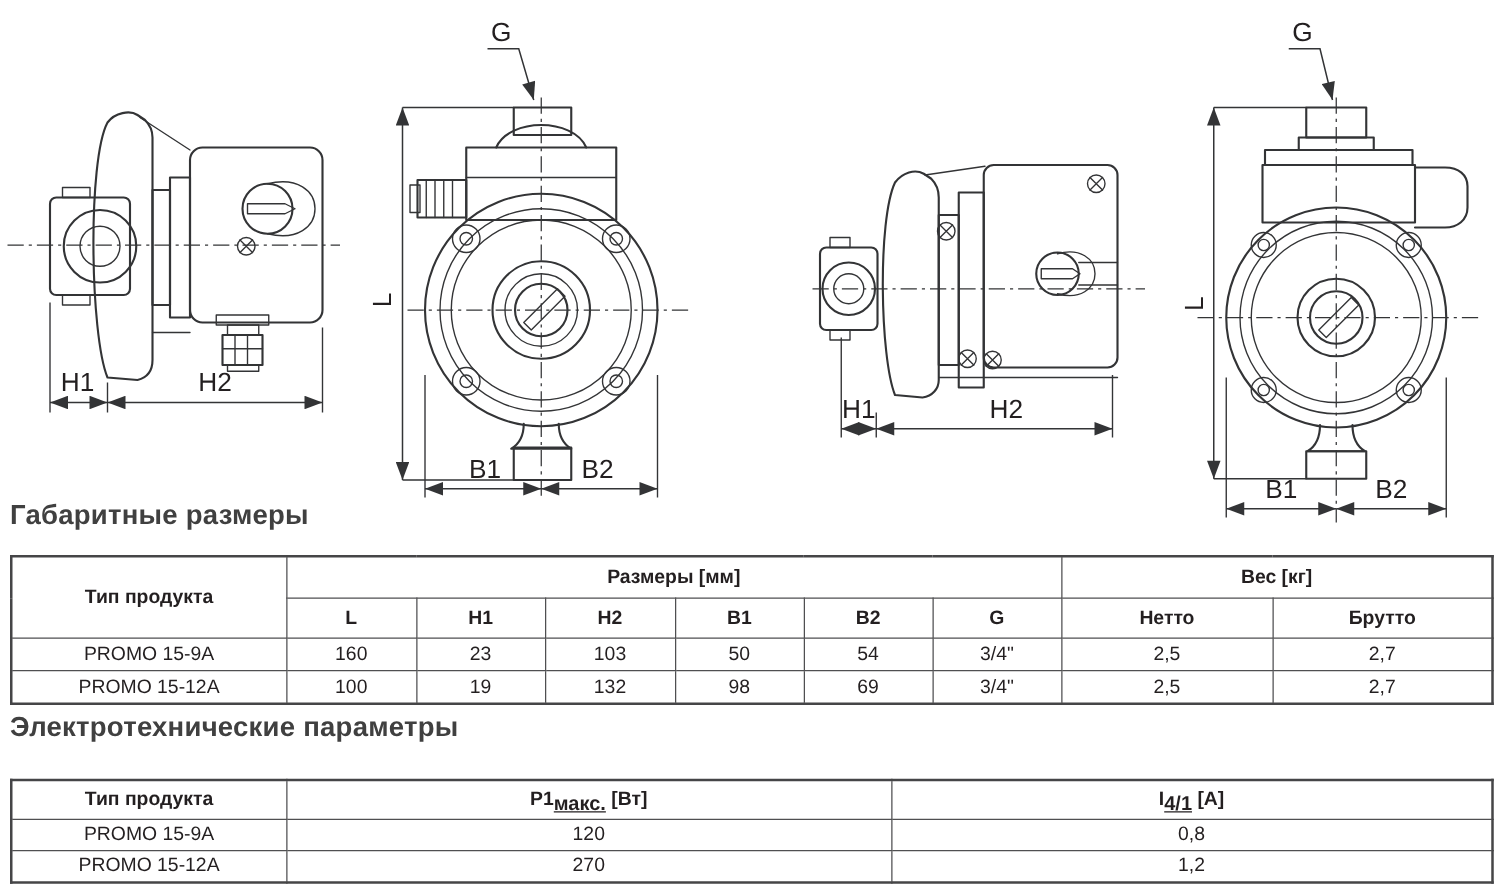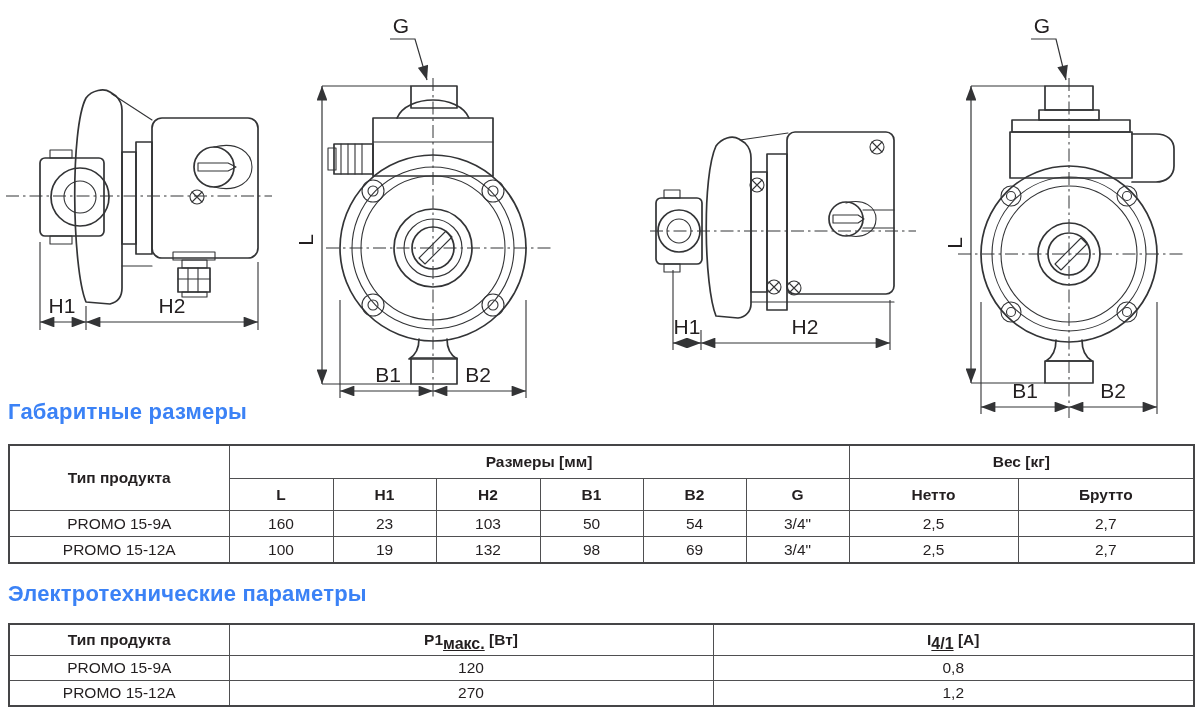--- a/index.html
+++ b/index.html
@@ -11,25 +11,25 @@
   
   #drawings{position:absolute;left:0;top:0;}
   .ln{fill:none;stroke:#333436;stroke-width:1.7;stroke-linejoin:round;stroke-linecap:round;}
   .tn{fill:none;stroke:#333436;stroke-width:1.1;stroke-linejoin:round;stroke-linecap:round;}
   .cl{fill:none;stroke:#333436;stroke-width:1;stroke-dasharray:13 4 2.5 4;}
   .dim{fill:none;stroke:#333436;stroke-width:1.2;}
   .ext{fill:none;stroke:#333436;stroke-width:1.1;}
   text.dimlab{font-family:"Liberation Sans","DejaVu Sans",sans-serif;font-size:21px;fill:#231f20;}
   
   .section-heading{
-    position:absolute;left:8px;font-size:22px;font-weight:bold;color:#3b82f6;
+    position:absolute;left:8px;font-size:22px;font-weight:bold;color:#404040;
     letter-spacing:0.2px;white-space:nowrap;
   }
   #heading-dimensions{top:399px;}
-  #heading-electrical{top:581px;}
+  #heading-electrical{top:569px;}
   
   table.spec{
     position:absolute;left:8px;border-collapse:collapse;table-layout:fixed;
     width:1185px;font-size:15.5px;color:#231f20;
     border:2px solid #454547;
   }
   #dim-table{top:444px;}
   #el-table{top:623px;}
   table.spec td{
     border:1px solid #4f4f51;text-align:center;vertical-align:middle;

